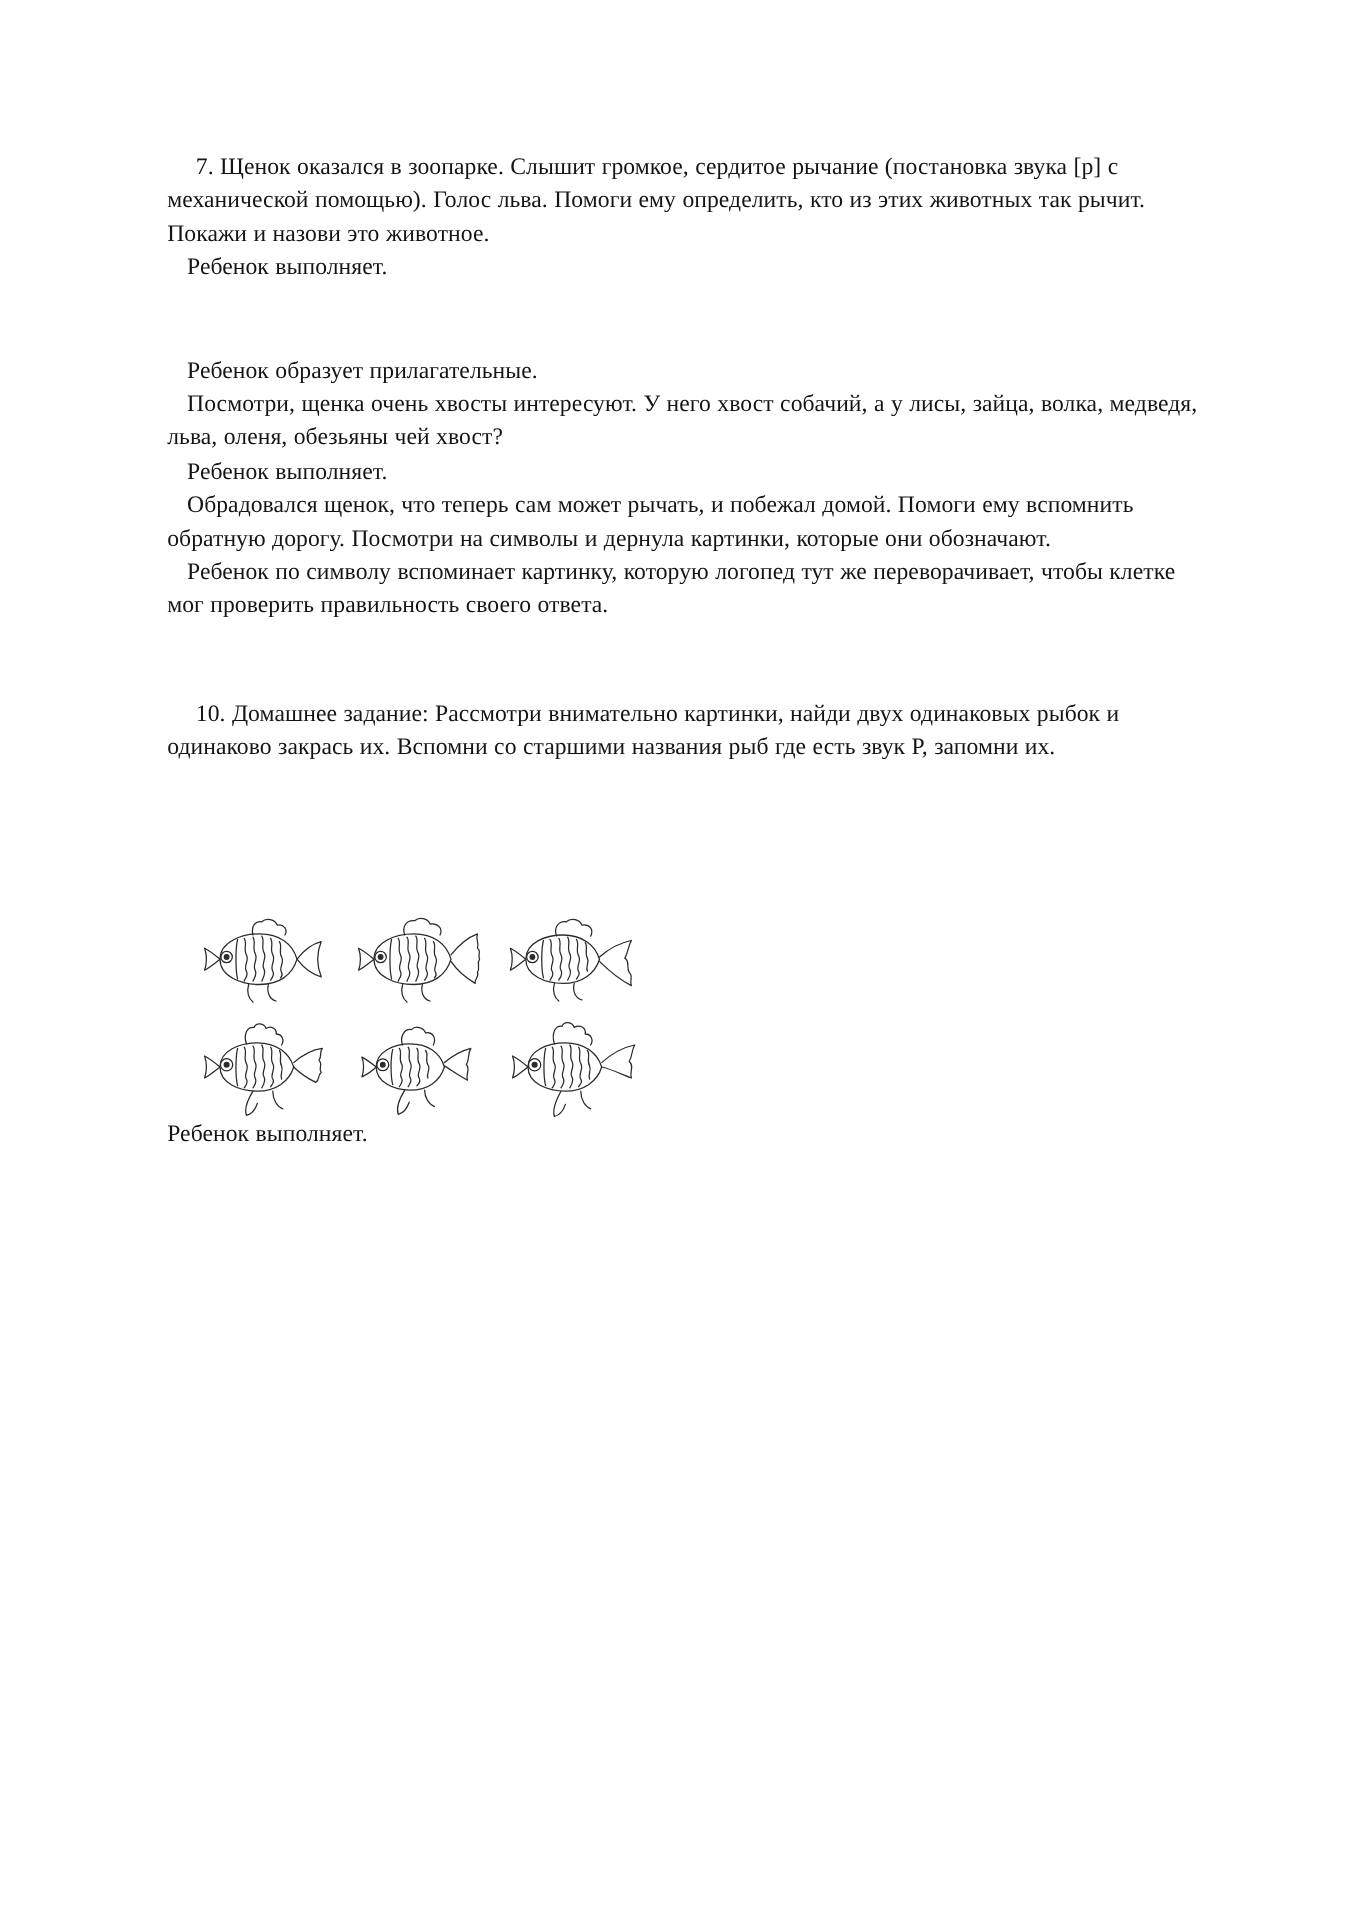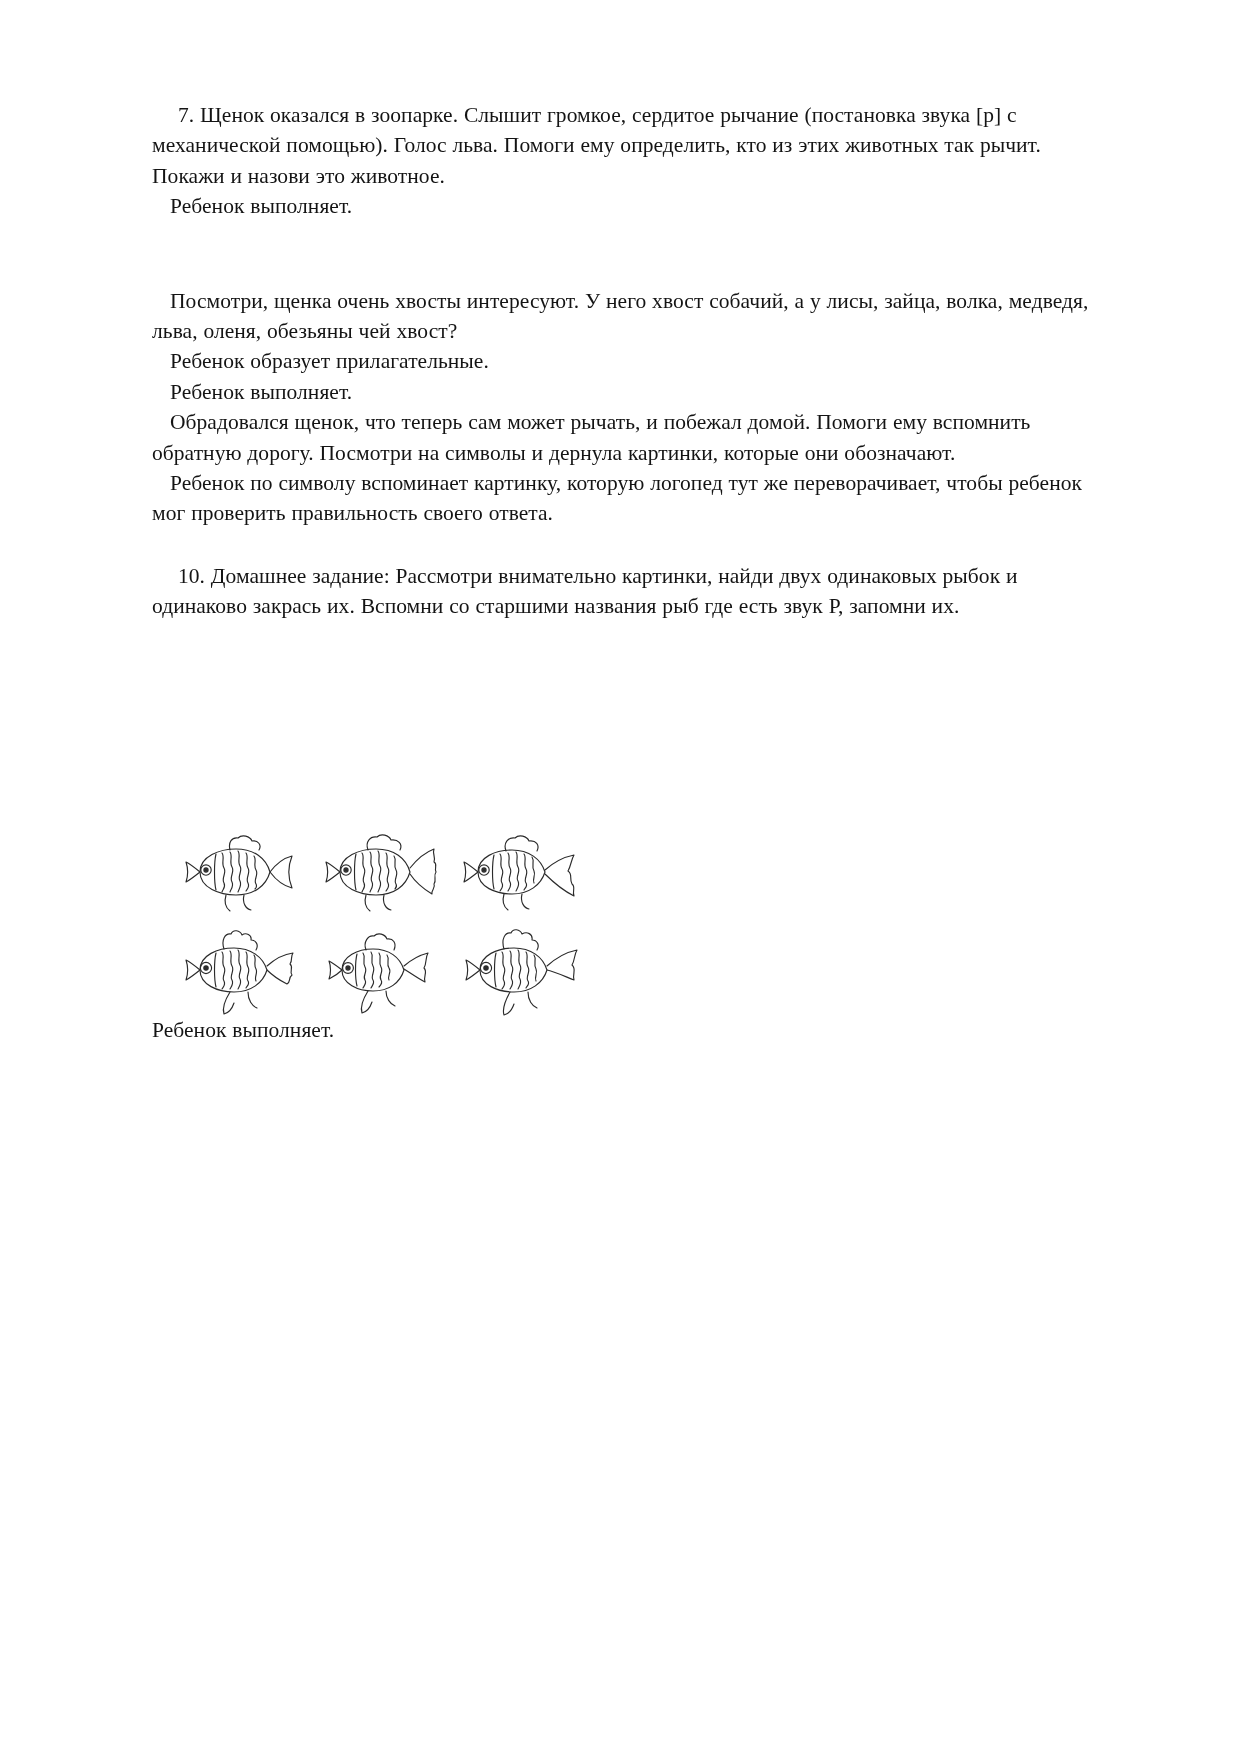--- a/index.html
+++ b/index.html
@@ -33,20 +33,21 @@
     margin: 0;
     font-size: 21.5px;
     line-height: 30.4px;
     text-align: left;
     letter-spacing: 0.05px;
     word-spacing: 0.4px;
     color: #141414;
   }
   p.indent {
     text-indent: 26px;
+    margin-top: 36px;
   }
   p.indent-sm {
     text-indent: 18px;
   }
   .gap-lg { height: 32px; }
 
   
   .fish-block {
     position: absolute;
     left: 160px;
@@ -89,25 +90,25 @@
     </div>
 
     <div class="gap-lg"></div>
 
     <div>
     </div>
 
     <div class="gap-lg"></div>
 
     <div>
+      <p class="para indent-sm">Ребенок образует прилагательные.</p>
       <p class="para indent-sm">Посмотри, щенка очень хвосты интересуют. У него хвост собачий, а у лисы, зайца, волка, медведя, льва, оленя, обезьяны чей хвост?</p>
-      <p class="para indent-sm">Ребенок образует прилагательные.</p>
       <p class="para indent-sm">Ребенок выполняет.</p>
       <p class="para indent-sm">Обрадовался щенок, что теперь сам может рычать, и побежал домой. Помоги ему вспомнить обратную дорогу. Посмотри на символы и дернула картинки, которые они обозначают.</p>
-      <p class="para indent-sm">Ребенок по символу вспоминает картинку, которую логопед тут же переворачивает, чтобы ребенок мог проверить правильность своего ответа.</p>
+      <p class="para indent-sm">Ребенок по символу вспоминает картинку, которую логопед тут же переворачивает, чтобы клетке мог проверить правильность своего ответа.</p>
     </div>
 
     <div class="gap-lg"></div>
 
     <div>
       <p class="para indent">10. Домашнее задание: Рассмотри внимательно картинки, найди двух одинаковых рыбок и одинаково закрась их. Вспомни со старшими названия рыб где есть звук Р, запомни их.</p>
     </div>
 
   </div>
 

